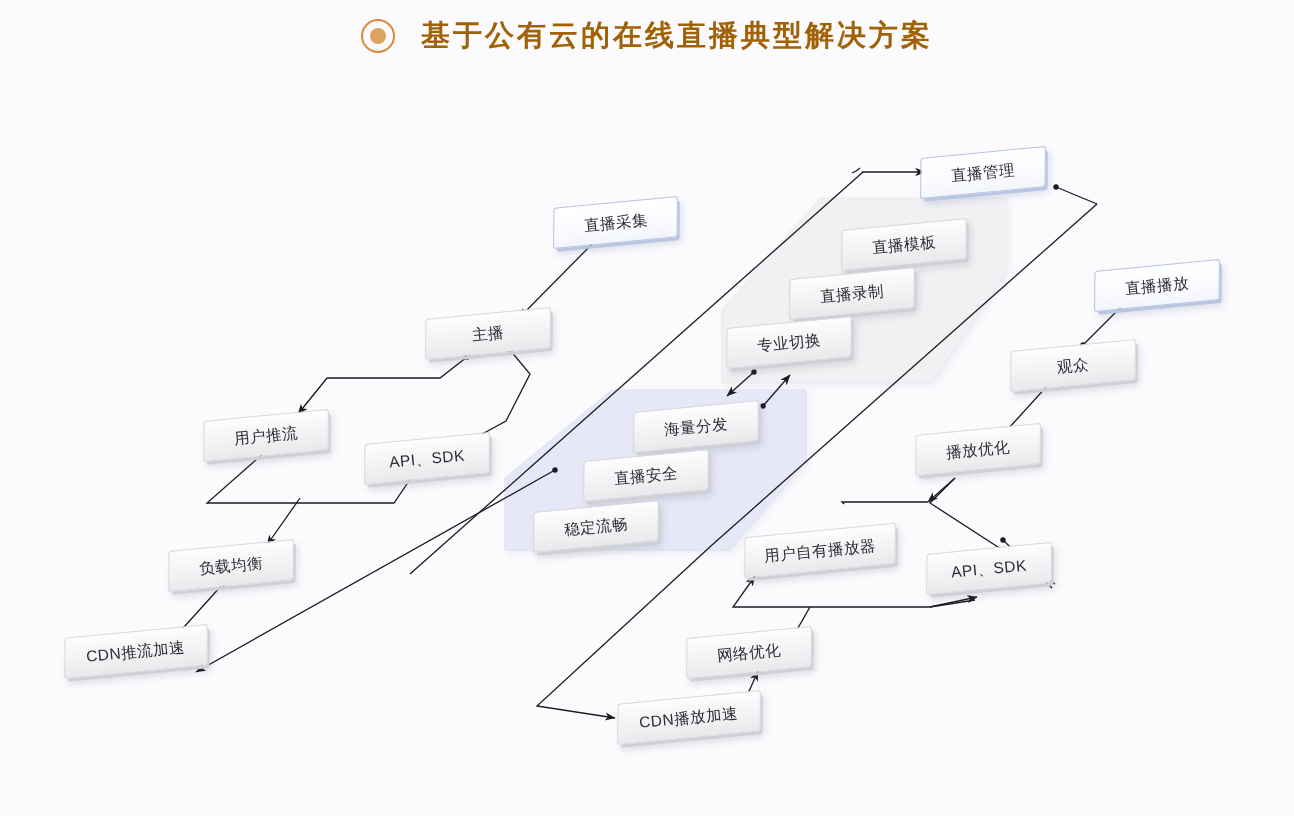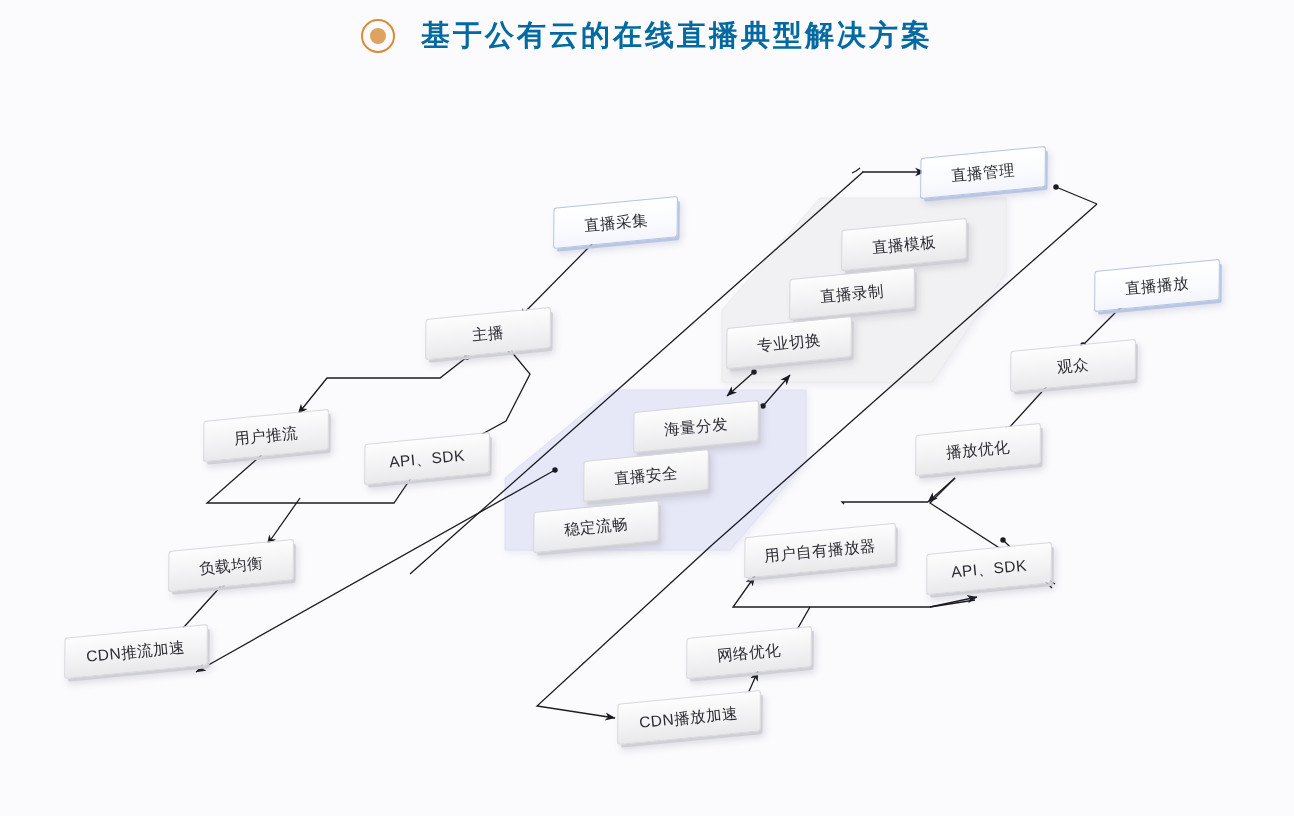--- a/index.html
+++ b/index.html
@@ -37,21 +37,21 @@
   }
   #title-icon .dot {
     width: 16px; height: 16px;
     border-radius: 50%;
     background: #dda35f;
   }
   #title-text {
     font-family: "DejaVu Serif", "Liberation Serif", serif;
     font-size: 29px;
     font-weight: bold;
-    color: #0369a1;
+    color: #a16207;
     letter-spacing: 3px;
     white-space: nowrap;
   }
 
   
   #canvas {
     position: absolute;
     left: 0; top: 0;
     width: 1294px;
     height: 816px;

